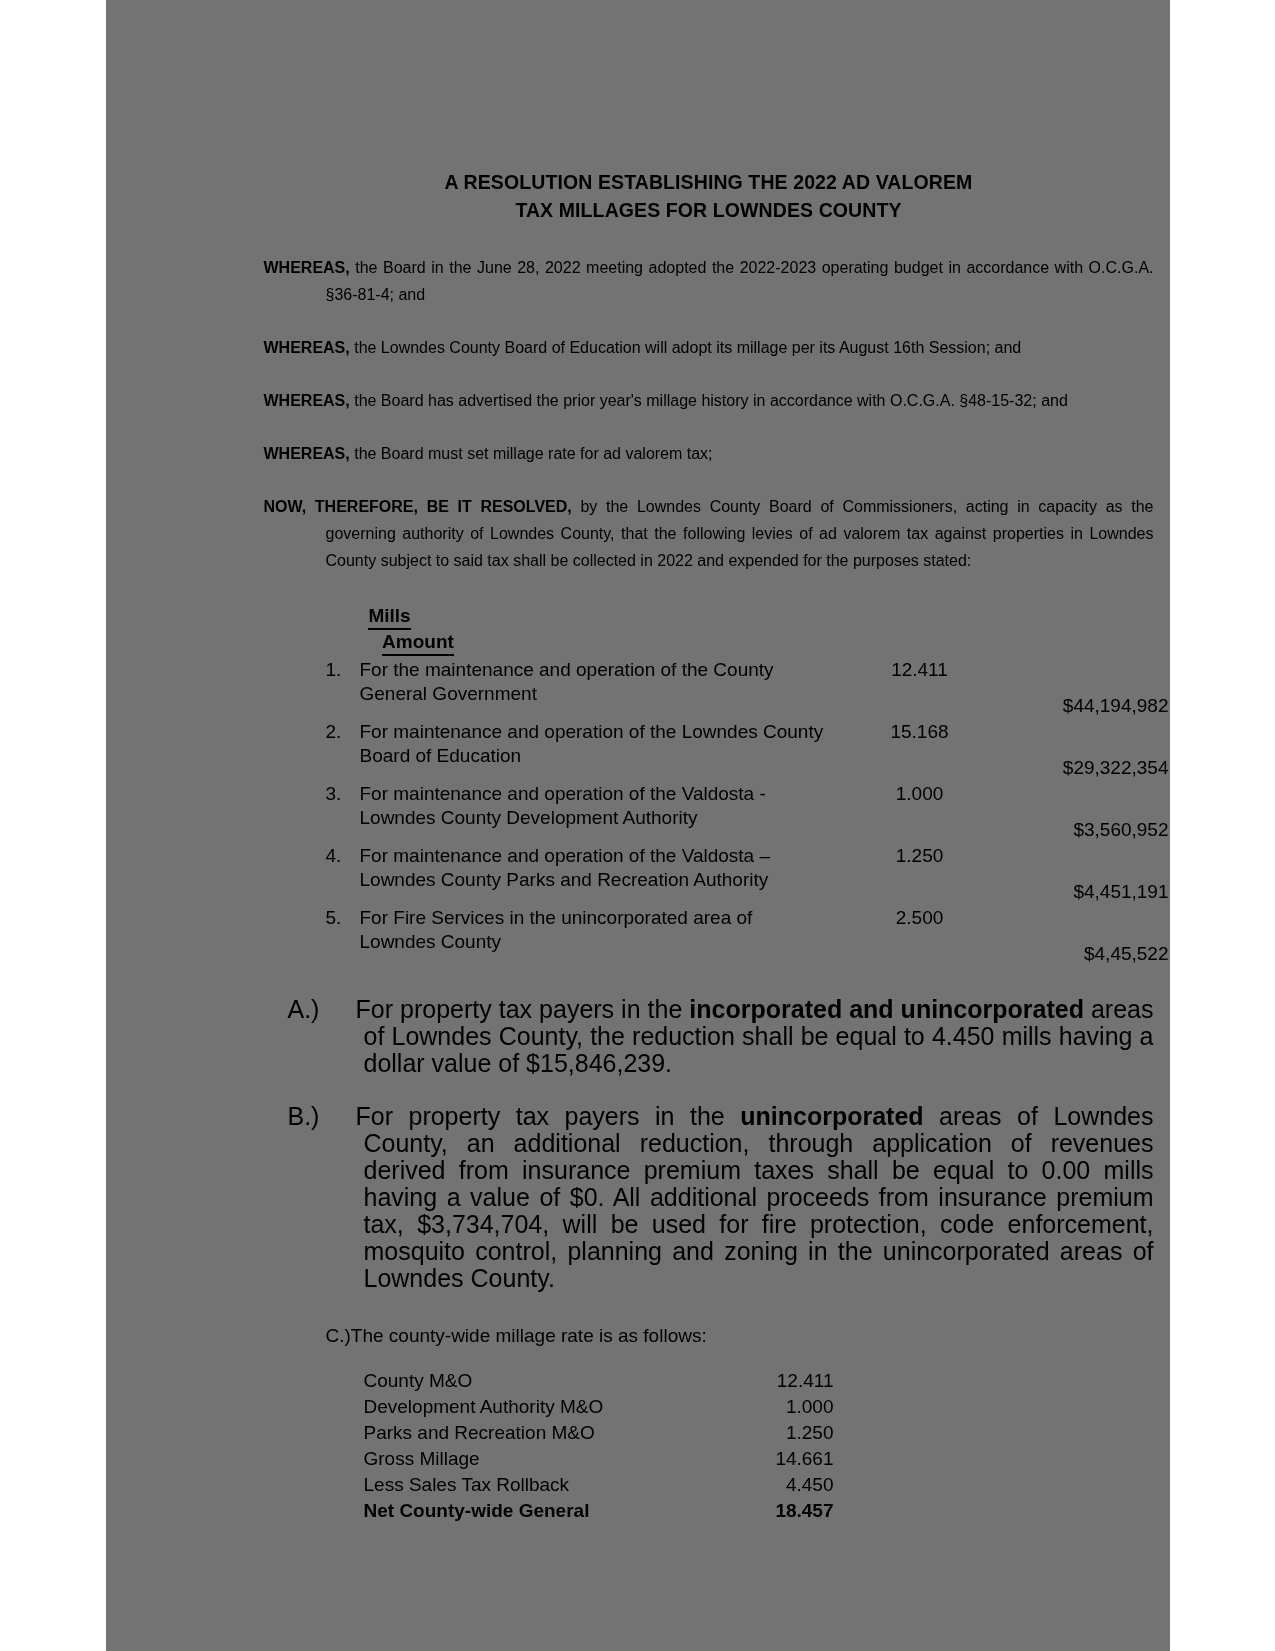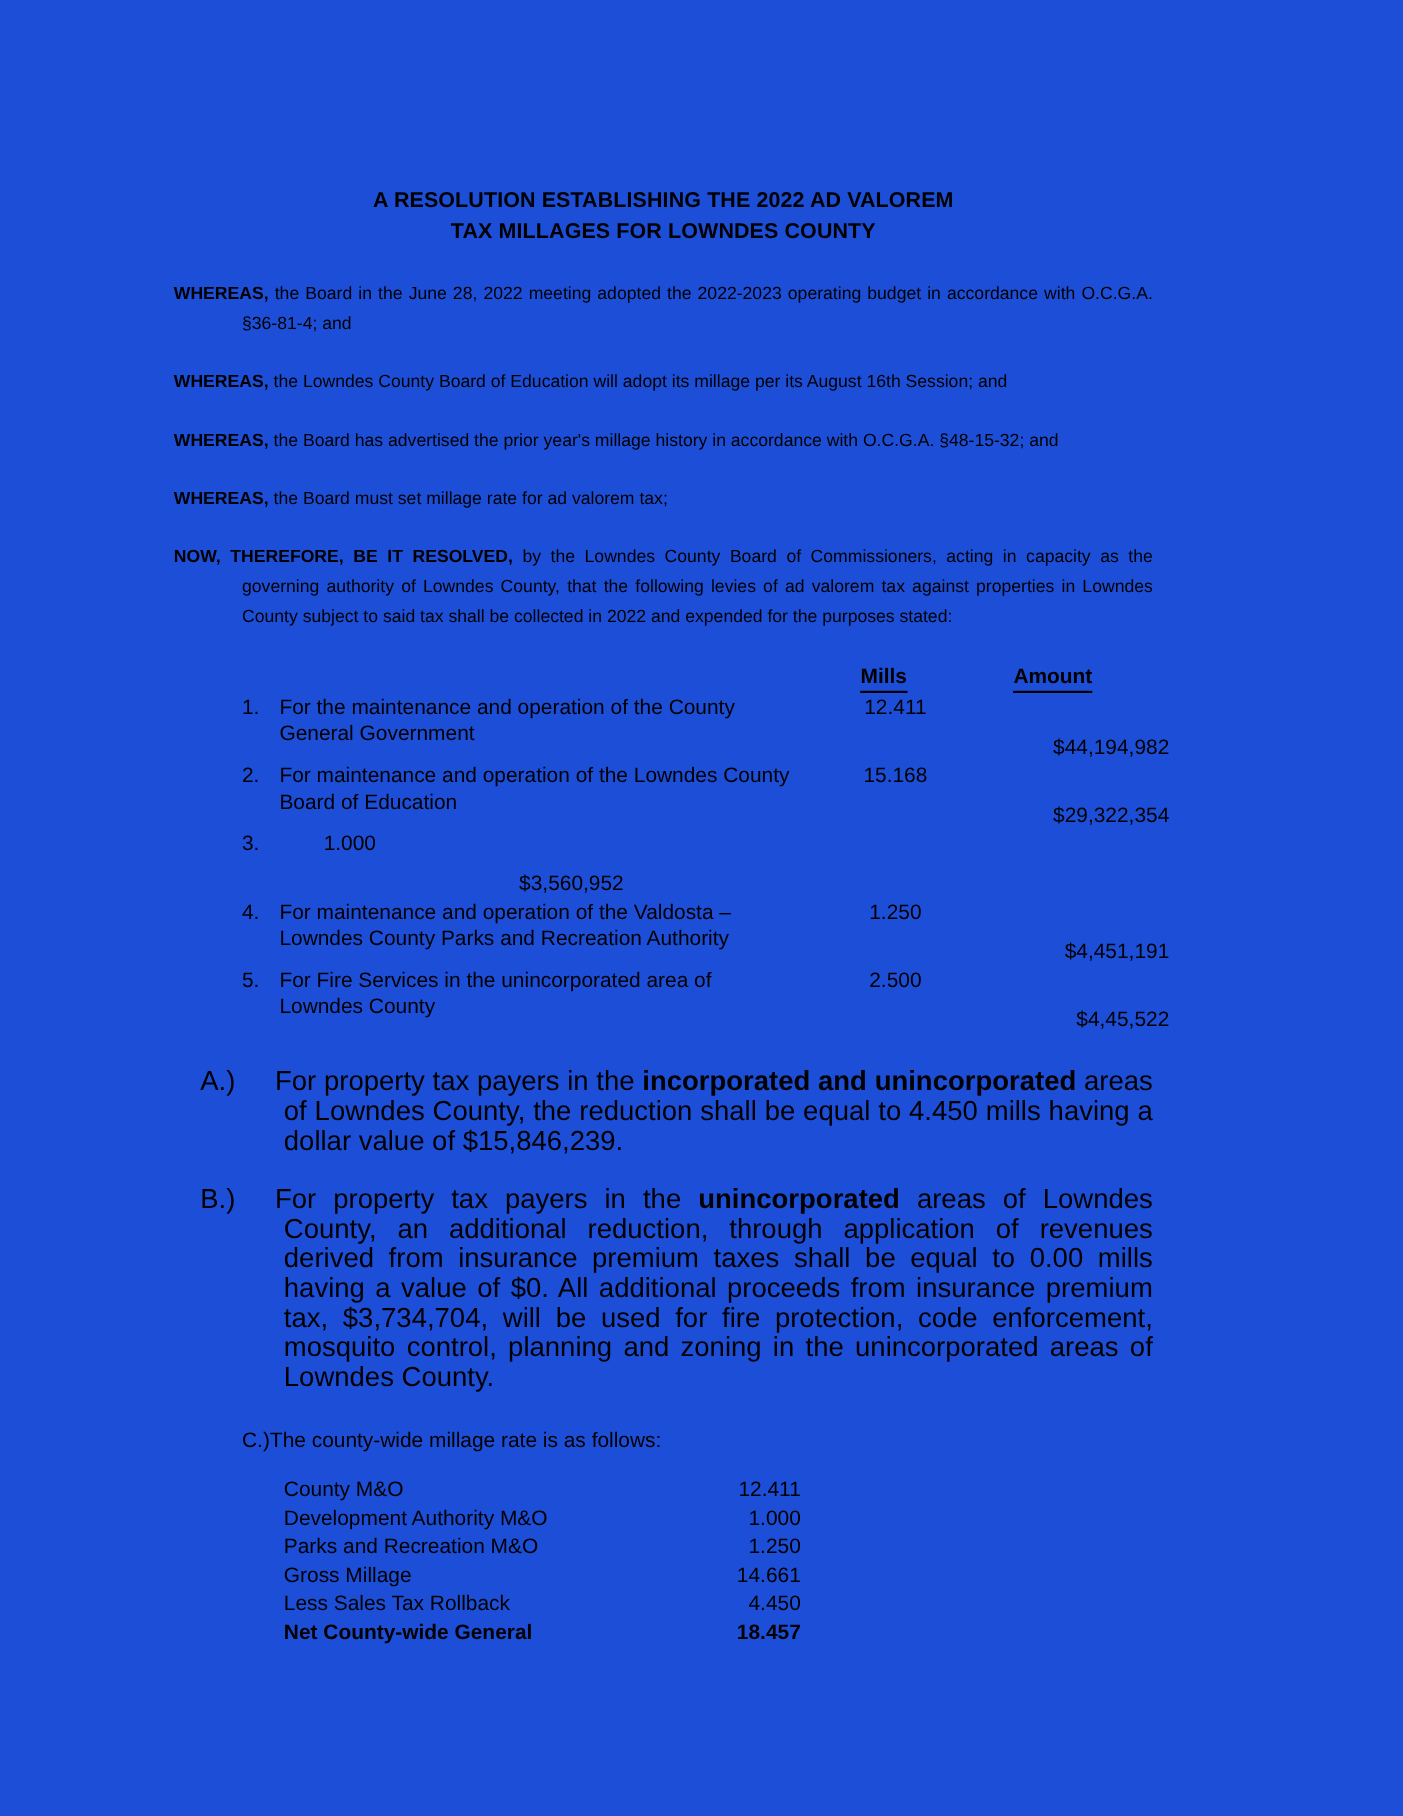--- a/index.html
+++ b/index.html
@@ -7,23 +7,23 @@
     margin: 0;
     padding: 0;
     background: #ffffff;
   }
   body {
     font-family: "Liberation Sans", sans-serif;
     color: #000000;
   }
   .page {
     position: relative;
-    width: 1275px;
+    width: 1064px;
     height: 1651px;
-    background: #1d4ed8;
+    background: #737373;
     margin: 0 auto;
     overflow: hidden;
   }
   .doc-body {
     position: absolute;
     left: 158px;
     top: 168px;
     width: 890px;
   }
 
@@ -57,20 +57,21 @@
   .levies {
     margin-top: 30px;
     margin-bottom: 30px;
     padding-left: 62px;
   }
   .levy-head {
     display: flex;
     font-size: 19px;
     line-height: 24px;
     font-weight: bold;
+    flex-direction: column;
   }
   .levy-head .desc { width: 530px; }
   .levy-head .mills,
   .levy-head .amount {
     text-align: center;
   }
   .levy-head .mills { width: 128px; }
   .levy-head .amount { width: 185px; text-align: center; }
   .levy-head .underline {
     border-bottom: 2px solid #000;
@@ -197,20 +198,24 @@
         <div class="desc">
           <span>For maintenance and operation of the Lowndes County</span>
           <span class="l2">Board of Education</span>
         </div>
         <div class="mills">15.168</div>
         <div class="amount">$29,322,354</div>
       </div>
 
       <div class="levy-row">
         <div class="num">3.</div>
+        <div class="desc">
+          <span>For maintenance and operation of the Valdosta -</span>
+          <span class="l2">Lowndes County Development Authority</span>
+        </div>
         <div class="mills">1.000</div>
         <div class="amount">$3,560,952</div>
       </div>
 
       <div class="levy-row">
         <div class="num">4.</div>
         <div class="desc">
           <span>For maintenance and operation of the Valdosta –</span>
           <span class="l2">Lowndes County Parks and Recreation Authority</span>
         </div>

